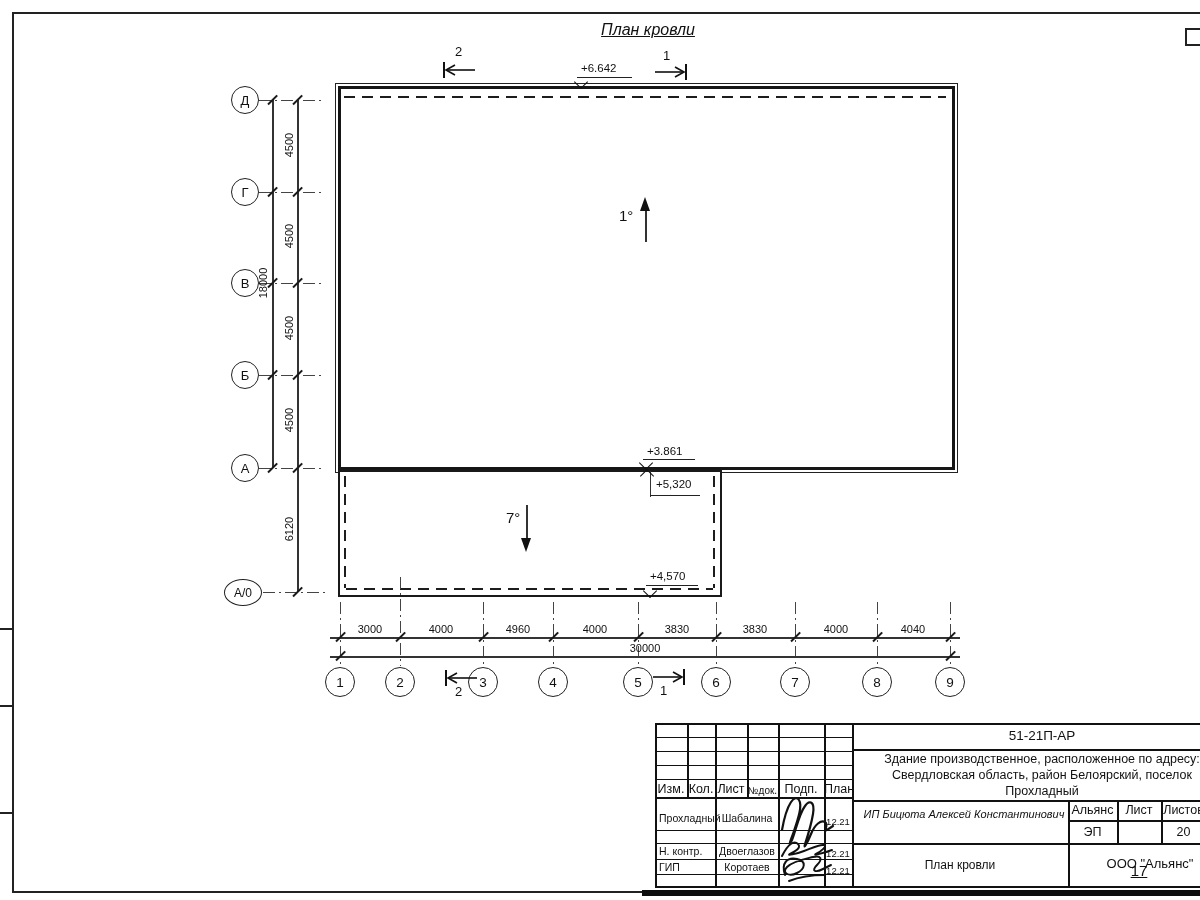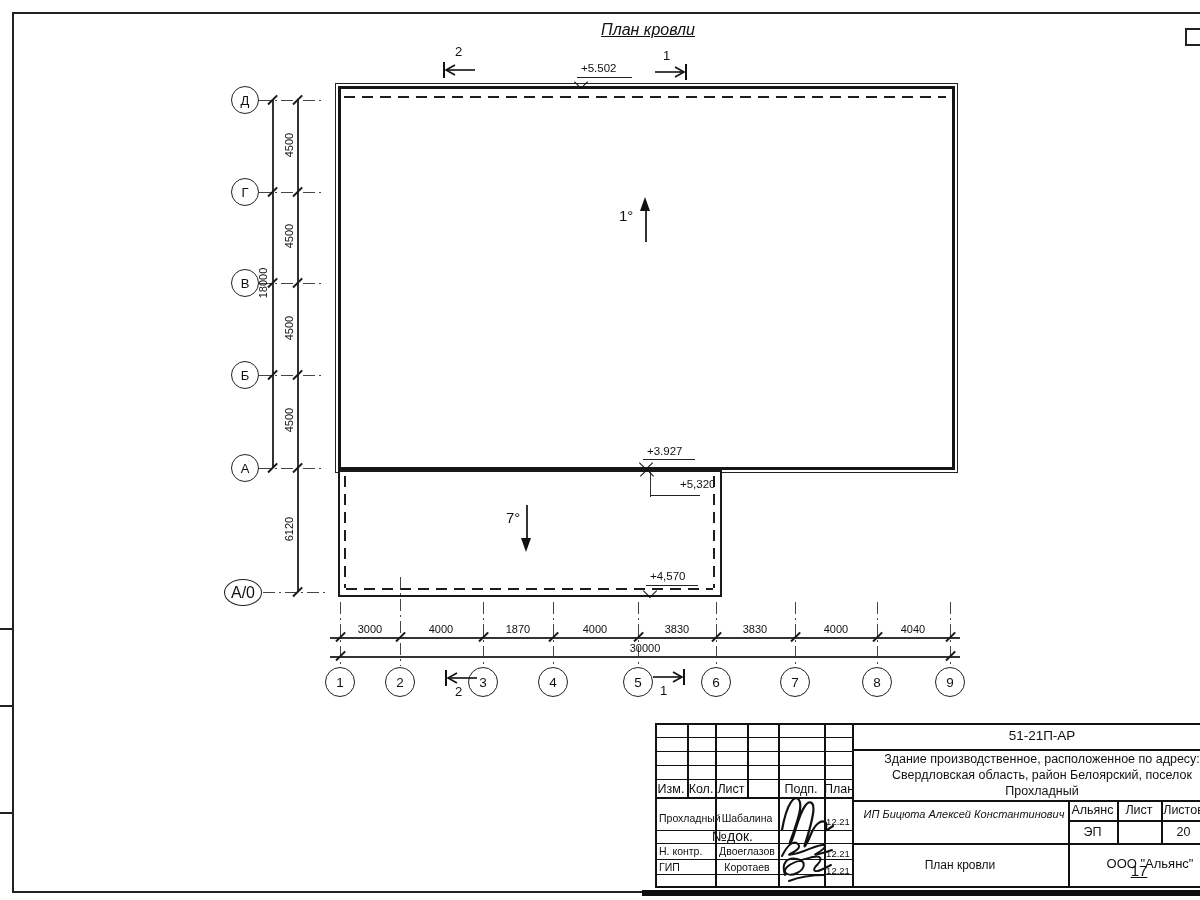--- a/index.html
+++ b/index.html
@@ -15,21 +15,21 @@
   .axline-h{position:absolute;height:1px;background:repeating-linear-gradient(90deg,#444 0 12px,transparent 12px 16px,#444 16px 18px,transparent 18px 22px);}
   .axline-v{position:absolute;width:1px;background:repeating-linear-gradient(180deg,#444 0 12px,transparent 12px 16px,#444 16px 18px,transparent 18px 22px);}
   
   .dim-h{position:absolute;height:1.5px;background:#333;}
   .dim-v{position:absolute;width:1.5px;background:#333;}
   .tick{position:absolute;width:13px;height:1.7px;background:#1a1a1a;transform:rotate(-45deg);}
   
   .axc{position:absolute;width:28px;height:28px;border:1.6px solid #222;border-radius:50%;
        background:#fff;display:flex;align-items:center;justify-content:center;font-size:13px;box-sizing:border-box;}
   .axc-b{width:30px;height:30px;font-size:13.5px;}
-  .axc-w{width:38px;height:27px;border-radius:50%;font-size:16px;}
+  .axc-w{width:38px;height:27px;border-radius:50%;font-size:12px;}
   .hlabel{position:absolute;width:64px;text-align:center;font-size:11px;color:#111;}
   .vlabel{position:absolute;width:60px;text-align:center;font-size:11px;color:#111;transform:rotate(-90deg);}
   .elev-txt{position:absolute;font-size:11.5px;white-space:nowrap;}
   .elev-ul{position:absolute;height:1.4px;background:#222;}
   .v-down{position:absolute;width:9px;height:9px;border-left:1.6px solid #111;border-bottom:1.6px solid #111;transform:rotate(-45deg);background:transparent;}
   .v-up{position:absolute;width:9px;height:9px;border-left:1.6px solid #111;border-bottom:1.6px solid #111;transform:rotate(135deg);background:transparent;}
   .slope-txt{position:absolute;font-size:15px;}
   .tri-up{position:absolute;width:0;height:0;border-left:5.5px solid transparent;border-right:5.5px solid transparent;border-bottom:14px solid #111;}
   .tri-down{position:absolute;width:0;height:0;border-left:5.5px solid transparent;border-right:5.5px solid transparent;border-top:14px solid #111;}
   .secnum{position:absolute;font-size:13px;}
@@ -130,21 +130,21 @@
   <div class="tick" style="left:710px;top:636px;"></div>
   <div class="tick" style="left:789px;top:636px;"></div>
   <div class="tick" style="left:871px;top:636px;"></div>
   <div class="tick" style="left:944px;top:636px;"></div>
 
   <div class="tick" style="left:334px;top:655px;"></div>
   <div class="tick" style="left:944px;top:655px;"></div>
 
   <div class="hlabel" style="left:338px;top:623px;">3000</div>
   <div class="hlabel" style="left:409px;top:623px;">4000</div>
-  <div class="hlabel" style="left:486px;top:623px;">1870</div>
+  <div class="hlabel" style="left:486px;top:623px;">4960</div>
   <div class="hlabel" style="left:563px;top:623px;">4000</div>
   <div class="hlabel" style="left:645px;top:623px;">3830</div>
   <div class="hlabel" style="left:723px;top:623px;">3830</div>
   <div class="hlabel" style="left:804px;top:623px;">4000</div>
   <div class="hlabel" style="left:881px;top:623px;">4040</div>
   <div class="hlabel" style="left:613px;top:642px;">30000</div>
 
   <div class="axc axc-b" style="left:325px;top:667px;">1</div>
   <div class="axc axc-b" style="left:385px;top:667px;">2</div>
   <div class="axc axc-b" style="left:468px;top:667px;">3</div>
@@ -173,30 +173,30 @@
     <path d="M15,5 L6,10 L15,15" stroke="#111" stroke-width="1.6" fill="none"></path>
   </svg>
   <div class="secnum" style="left:455px;top:684px;">2</div>
   <svg class="abs" style="left:650px;top:667px;" width="38" height="20" viewBox="0 0 38 20">
     <path d="M34,2 V18" stroke="#111" stroke-width="2" fill="none"></path>
     <path d="M3,10 H32" stroke="#111" stroke-width="1.6" fill="none"></path>
     <path d="M23,5 L32,10 L23,15" stroke="#111" stroke-width="1.6" fill="none"></path>
   </svg>
   <div class="secnum" style="left:660px;top:683px;">1</div>
 
-  <div class="elev-txt" style="left:581px;top:62px;">+5.502</div>
+  <div class="elev-txt" style="left:581px;top:62px;">+6.642</div>
   <div class="elev-ul" style="left:577px;top:77px;width:55px;"></div>
   <div class="v-down" style="left:576px;top:77px;"></div>
 
-  <div class="elev-txt" style="left:647px;top:445px;">+3.927</div>
+  <div class="elev-txt" style="left:647px;top:445px;">+3.861</div>
   <div class="elev-ul" style="left:643px;top:459px;width:52px;"></div>
   <div class="v-down" style="left:641px;top:458px;"></div>
 
   <div class="thinline" style="left:650px;top:471px;width:1.4px;height:26px;"></div>
-  <div class="elev-txt" style="left:656px;top:478px;margin-left:24px;">+5,320</div>
+  <div class="elev-txt" style="left:656px;top:478px;">+5,320</div>
   <div class="elev-ul" style="left:650px;top:495px;width:50px;"></div>
   <div class="v-up" style="left:642px;top:471px;"></div>
 
   <div class="elev-txt" style="left:650px;top:570px;">+4,570</div>
   <div class="elev-ul" style="left:646px;top:585px;width:52px;"></div>
   <div class="v-down" style="left:645px;top:586px;"></div>
 
   <div class="slope-txt" style="left:619px;top:207px;">1°</div>
   <div class="thinline" style="left:645px;top:203px;width:1.5px;height:39px;"></div>
   <div class="tri-up" style="left:640px;top:197px;"></div>
@@ -228,21 +228,21 @@
   <div class="tb-line-h-thin" style="left:655px;top:874px;width:197px;"></div>
 
   <div class="tb-line-h" style="left:852px;top:749px;width:348px;"></div>
   <div class="tb-line-h" style="left:852px;top:800px;width:348px;"></div>
   <div class="tb-line-h" style="left:1068px;top:820px;width:132px;"></div>
   <div class="tb-line-h" style="left:852px;top:843px;width:348px;"></div>
 
   <div class="tb-head" style="left:655px;top:782px;width:32px;">Изм.</div>
   <div class="tb-head" style="left:687px;top:782px;width:28px;">Кол.</div>
   <div class="tb-head" style="left:715px;top:782px;width:32px;">Лист</div>
-  <div class="tb-head" style="left:712px;top:785px;width:31px;font-size:14px;margin-top:43px;">№док.</div>
+  <div class="tb-head" style="left:747px;top:785px;width:31px;font-size:10px;">№док.</div>
   <div class="tb-head" style="left:778px;top:782px;width:46px;">Подп.</div>
   <div class="tb-head" style="left:824px;top:782px;width:28px;">План</div>
 
   <div class="tb-txt" style="left:659px;top:812px;">Прохладный</div>
   <div class="tb-txt" style="left:716px;top:812px;width:62px;text-align:center;">Шабалина</div>
   <div class="tb-txt" style="left:824px;top:816px;width:28px;text-align:center;font-size:9.5px;">12.21</div>
 
   <div class="tb-txt" style="left:659px;top:845px;">Н. контр.</div>
   <div class="tb-txt" style="left:716px;top:845px;width:62px;text-align:center;">Двоеглазов</div>
   <div class="tb-txt" style="left:824px;top:848px;width:28px;text-align:center;font-size:9.5px;">12.21</div>

